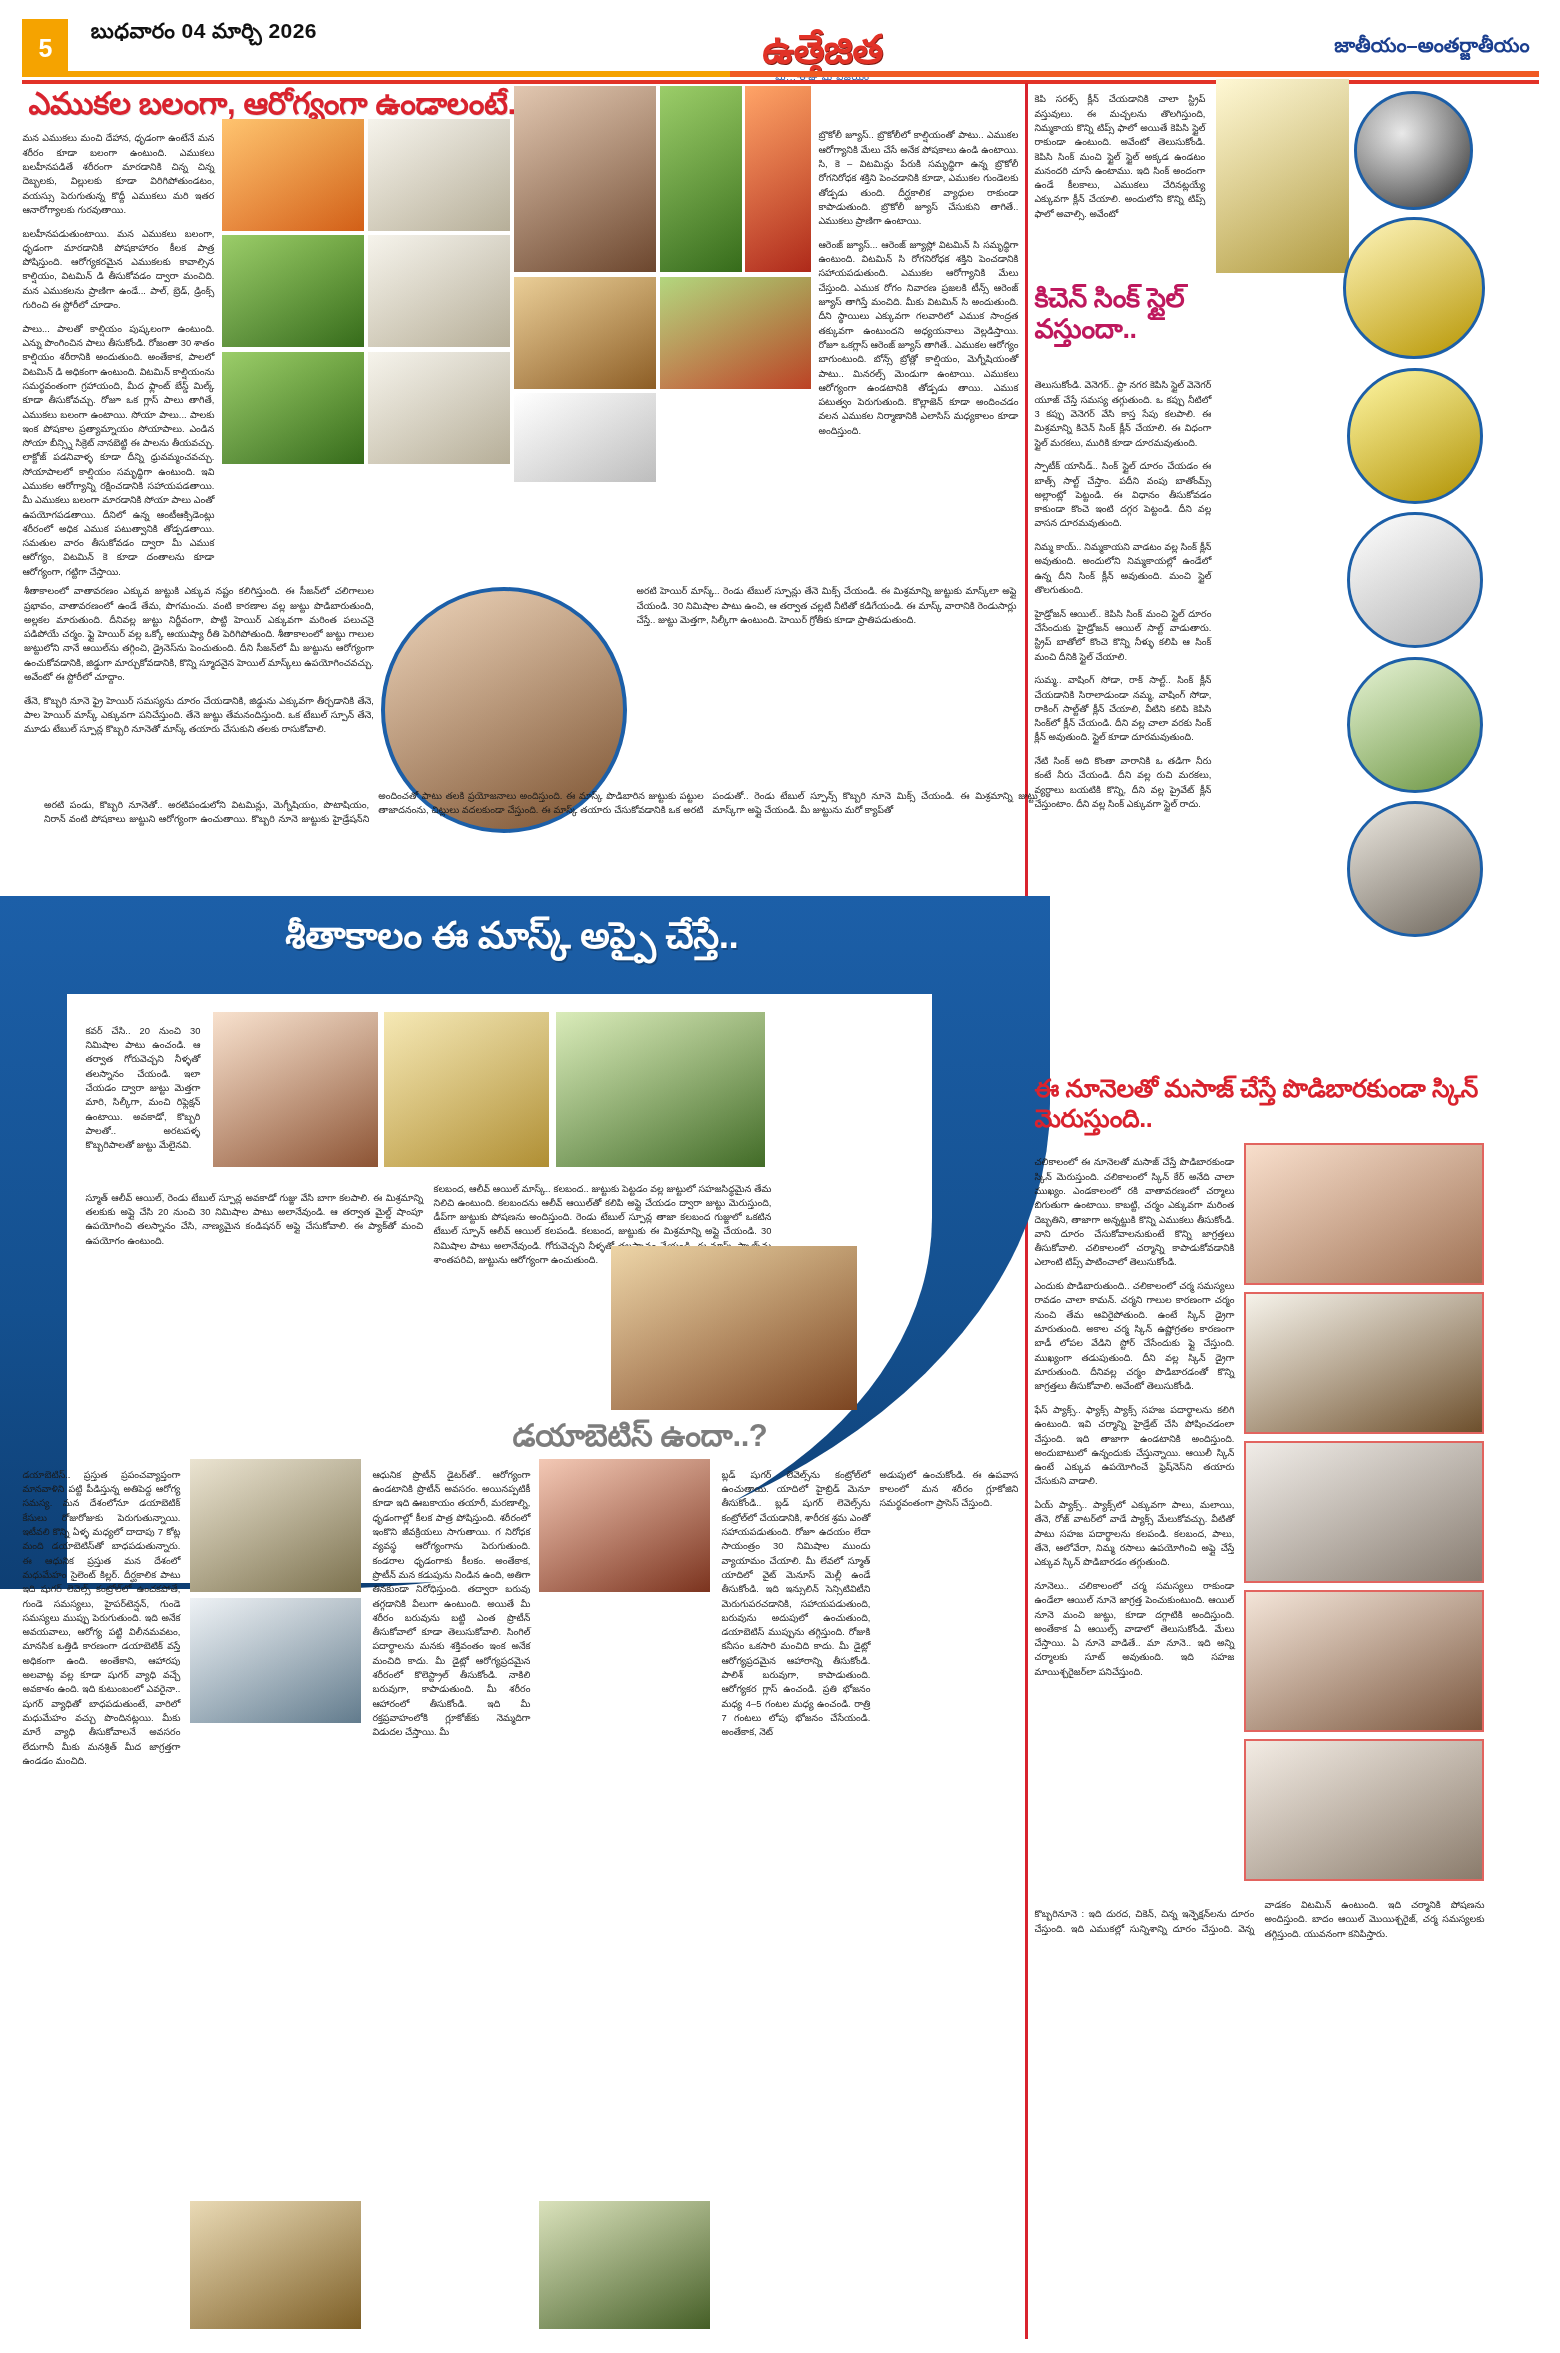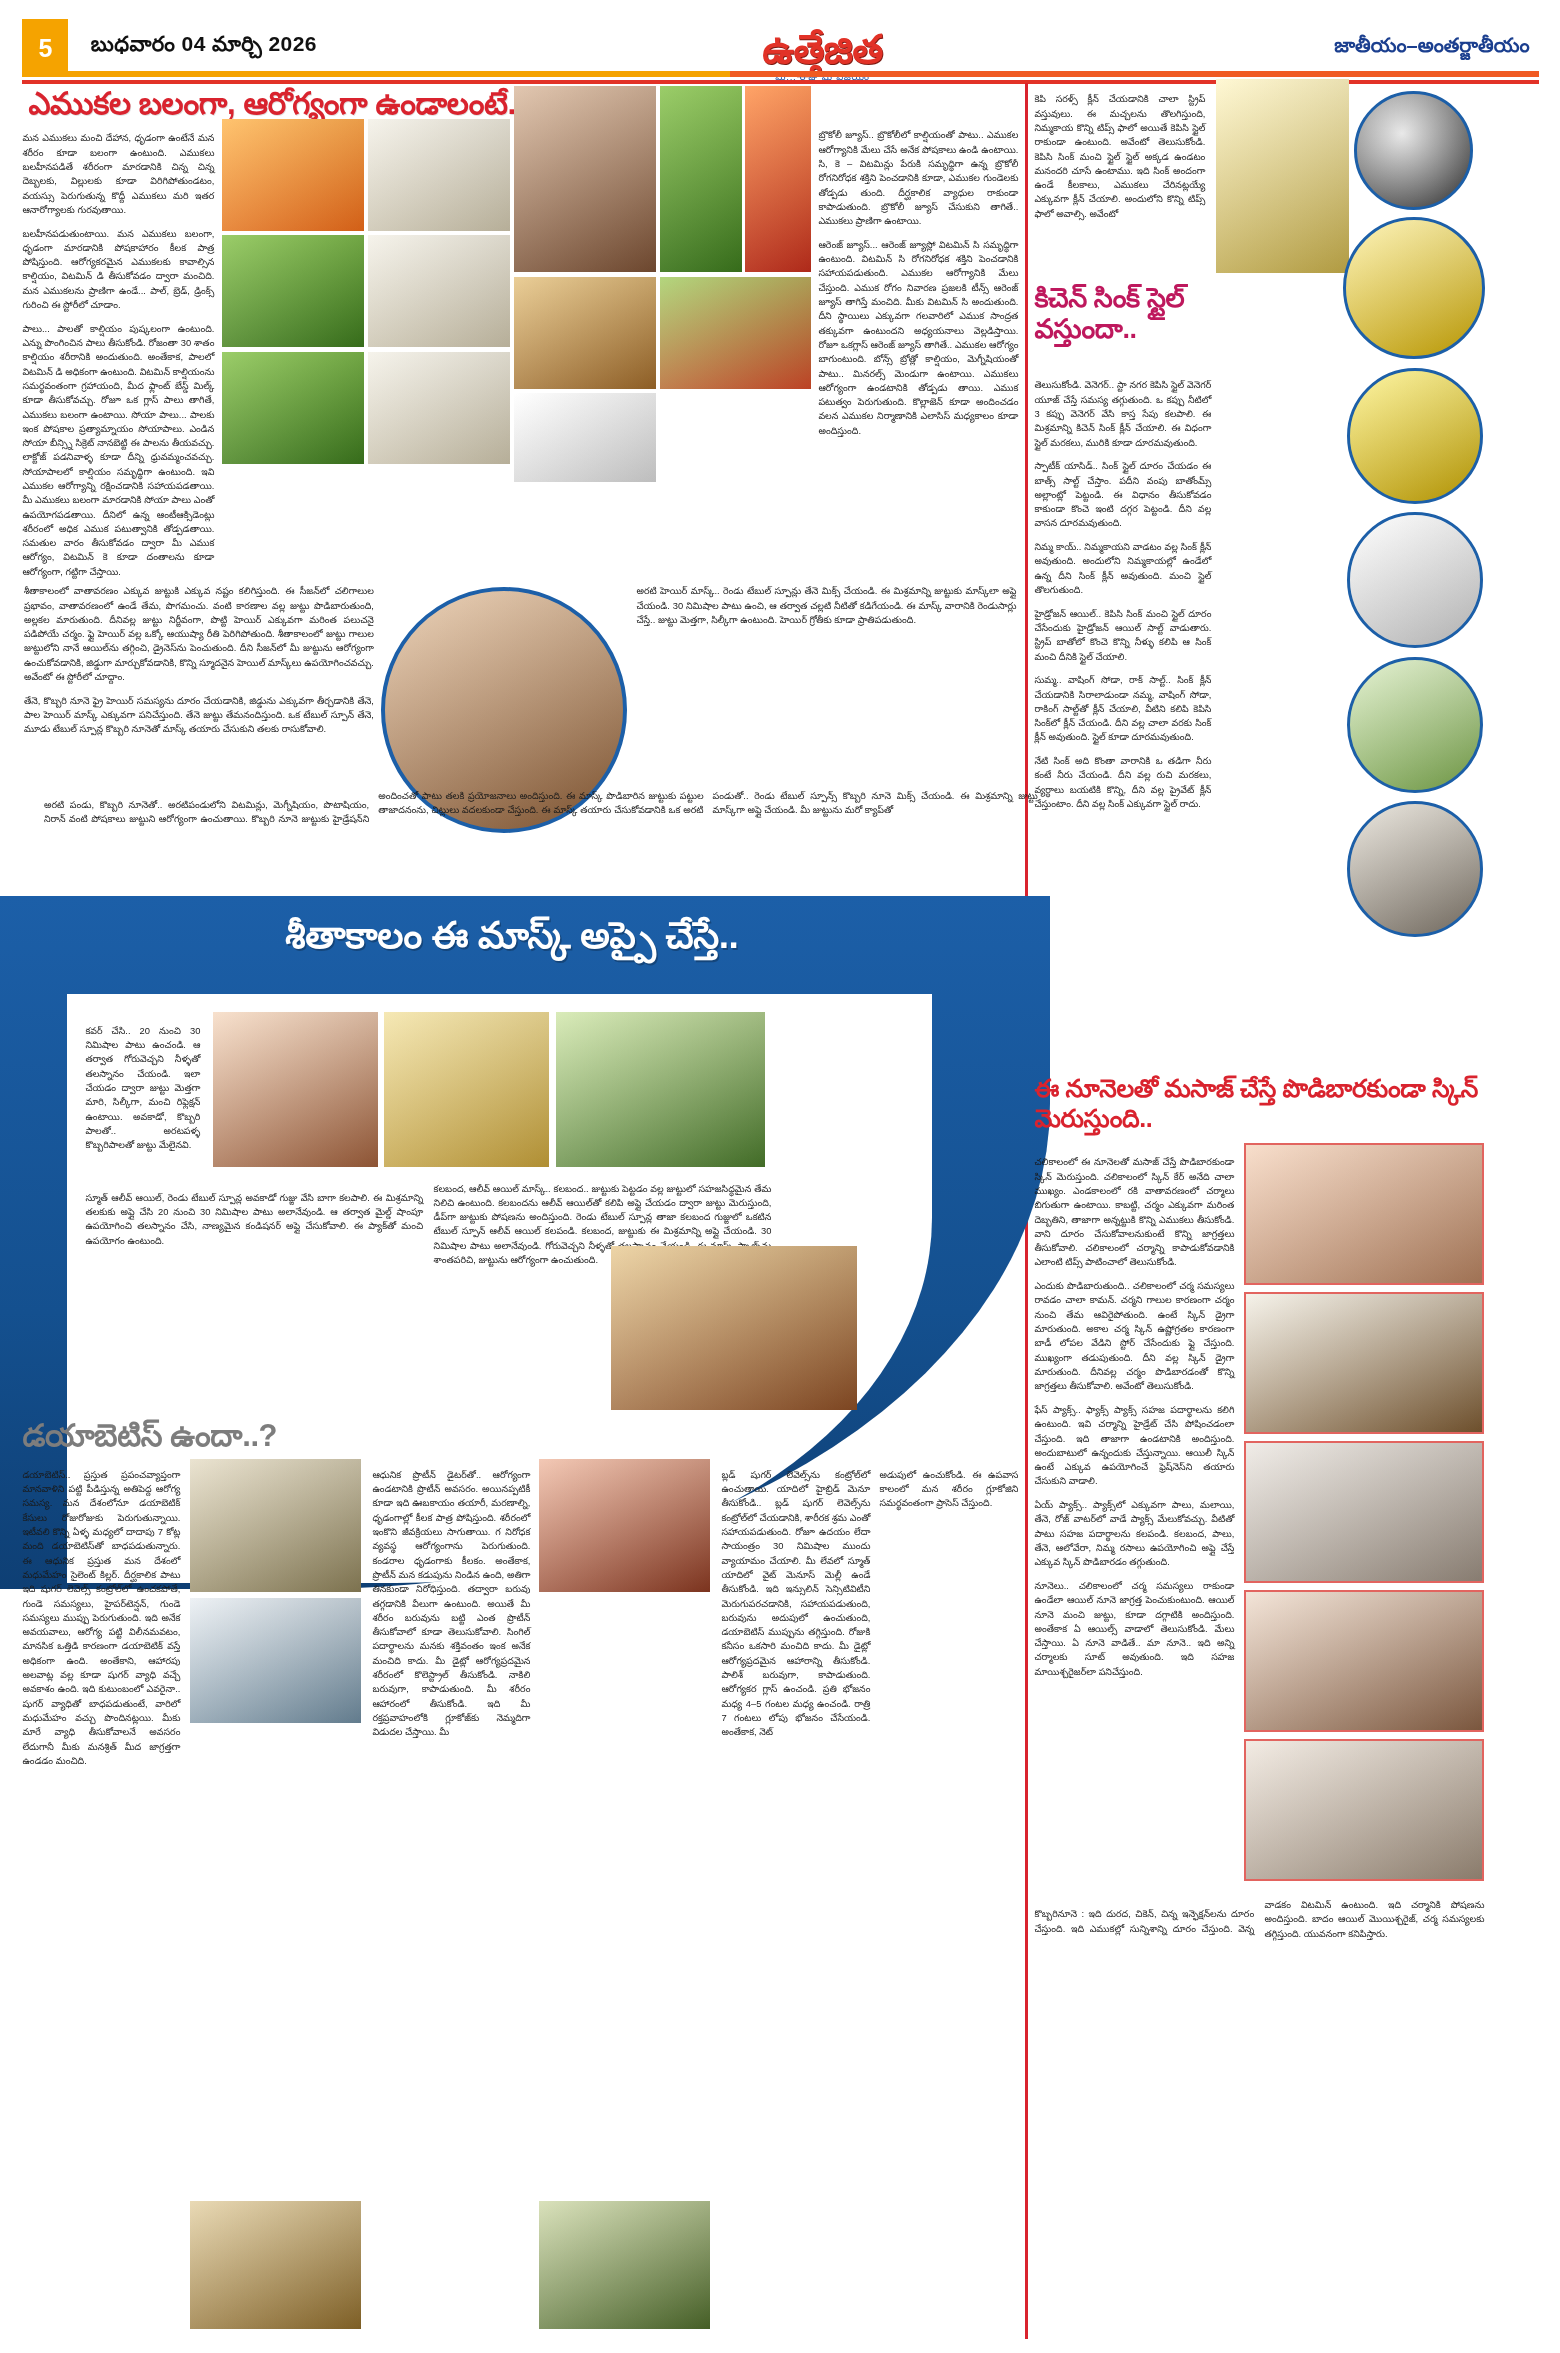--- a/index.html
+++ b/index.html
@@ -22,21 +22,21 @@
     display:flex; align-items:stretch;
   }
   .pagenum-box {
     width:46px; background:#f5a300;
     display:flex; align-items:center; justify-content:center;
     color:#ffffff; font-size:25px; font-weight:bold;
   }
   .date-box {
     flex:0 0 388px;
     background:#ffffff;
-    display:flex; align-items:center;
+    display:flex; align-items:flex-start;
     padding-left:22.4px;
     font-size:21px; font-weight:bold; color:#111;
     border-bottom:4.5px solid #e23227;
   }
   .date-box .dt { letter-spacing:0.4px; }
   .masthead-mid {
     flex:1; display:flex; align-items:center; justify-content:center;
     position:relative;
   }
   .logo-wrap { text-align:center; transform:translateY(-3px);margin-top:23px; }
@@ -118,21 +118,21 @@
   }
   .mask-title {
     position:absolute; left:72px; top:19.4px; width:835px;
     font-size:37px; font-weight:bold; color:#ffffff;
     text-align:center; letter-spacing:-0.4px;
     text-shadow:1.5px 1.5px 0 rgba(0,0,0,.25);
   }
 
   
   .diab-title {
-    font-size:31px; font-weight:bold; color:#7d7d7d; text-align:left;
+    font-size:31px; font-weight:bold; color:#7d7d7d; text-align:right;
     letter-spacing:-0.4px;
   }
 
   
   .r-head {
     font-size:27px; font-weight:bold; color:#be185d; line-height:1.15;
     letter-spacing:-0.4px;
   }
   .r-head2 {
     font-size:25px; font-weight:bold; color:#d9232e; line-height:1.18;

